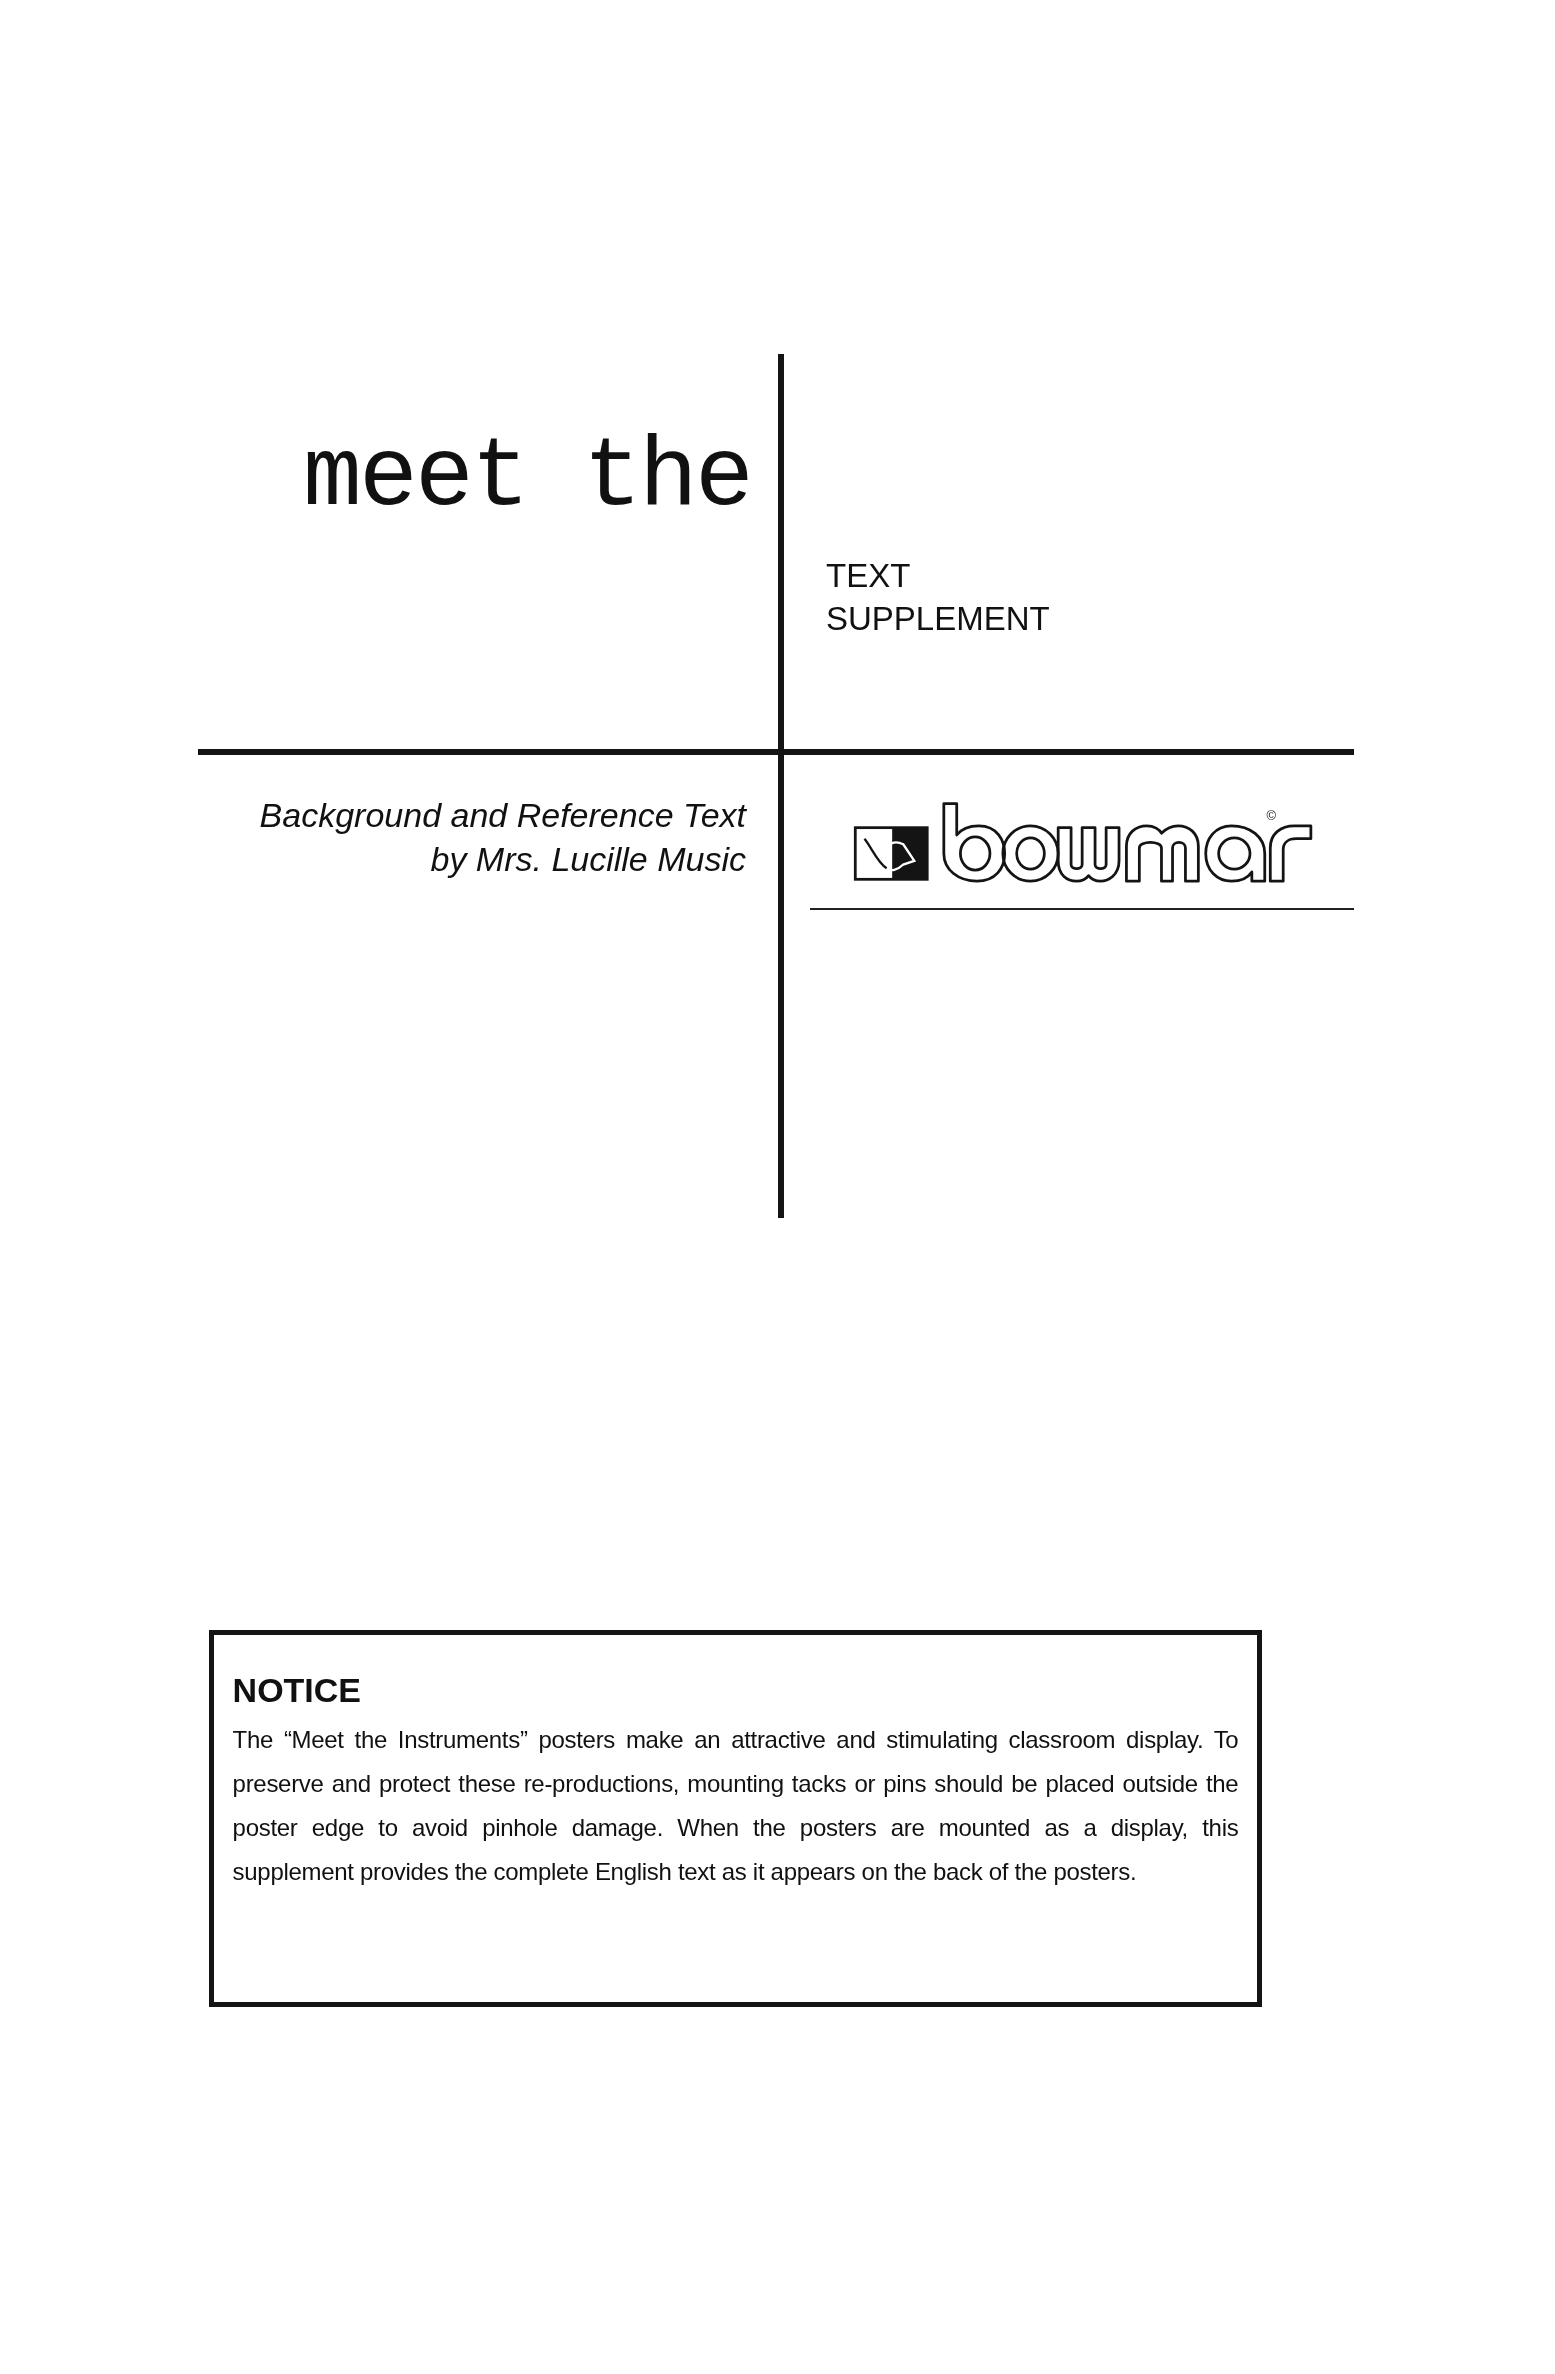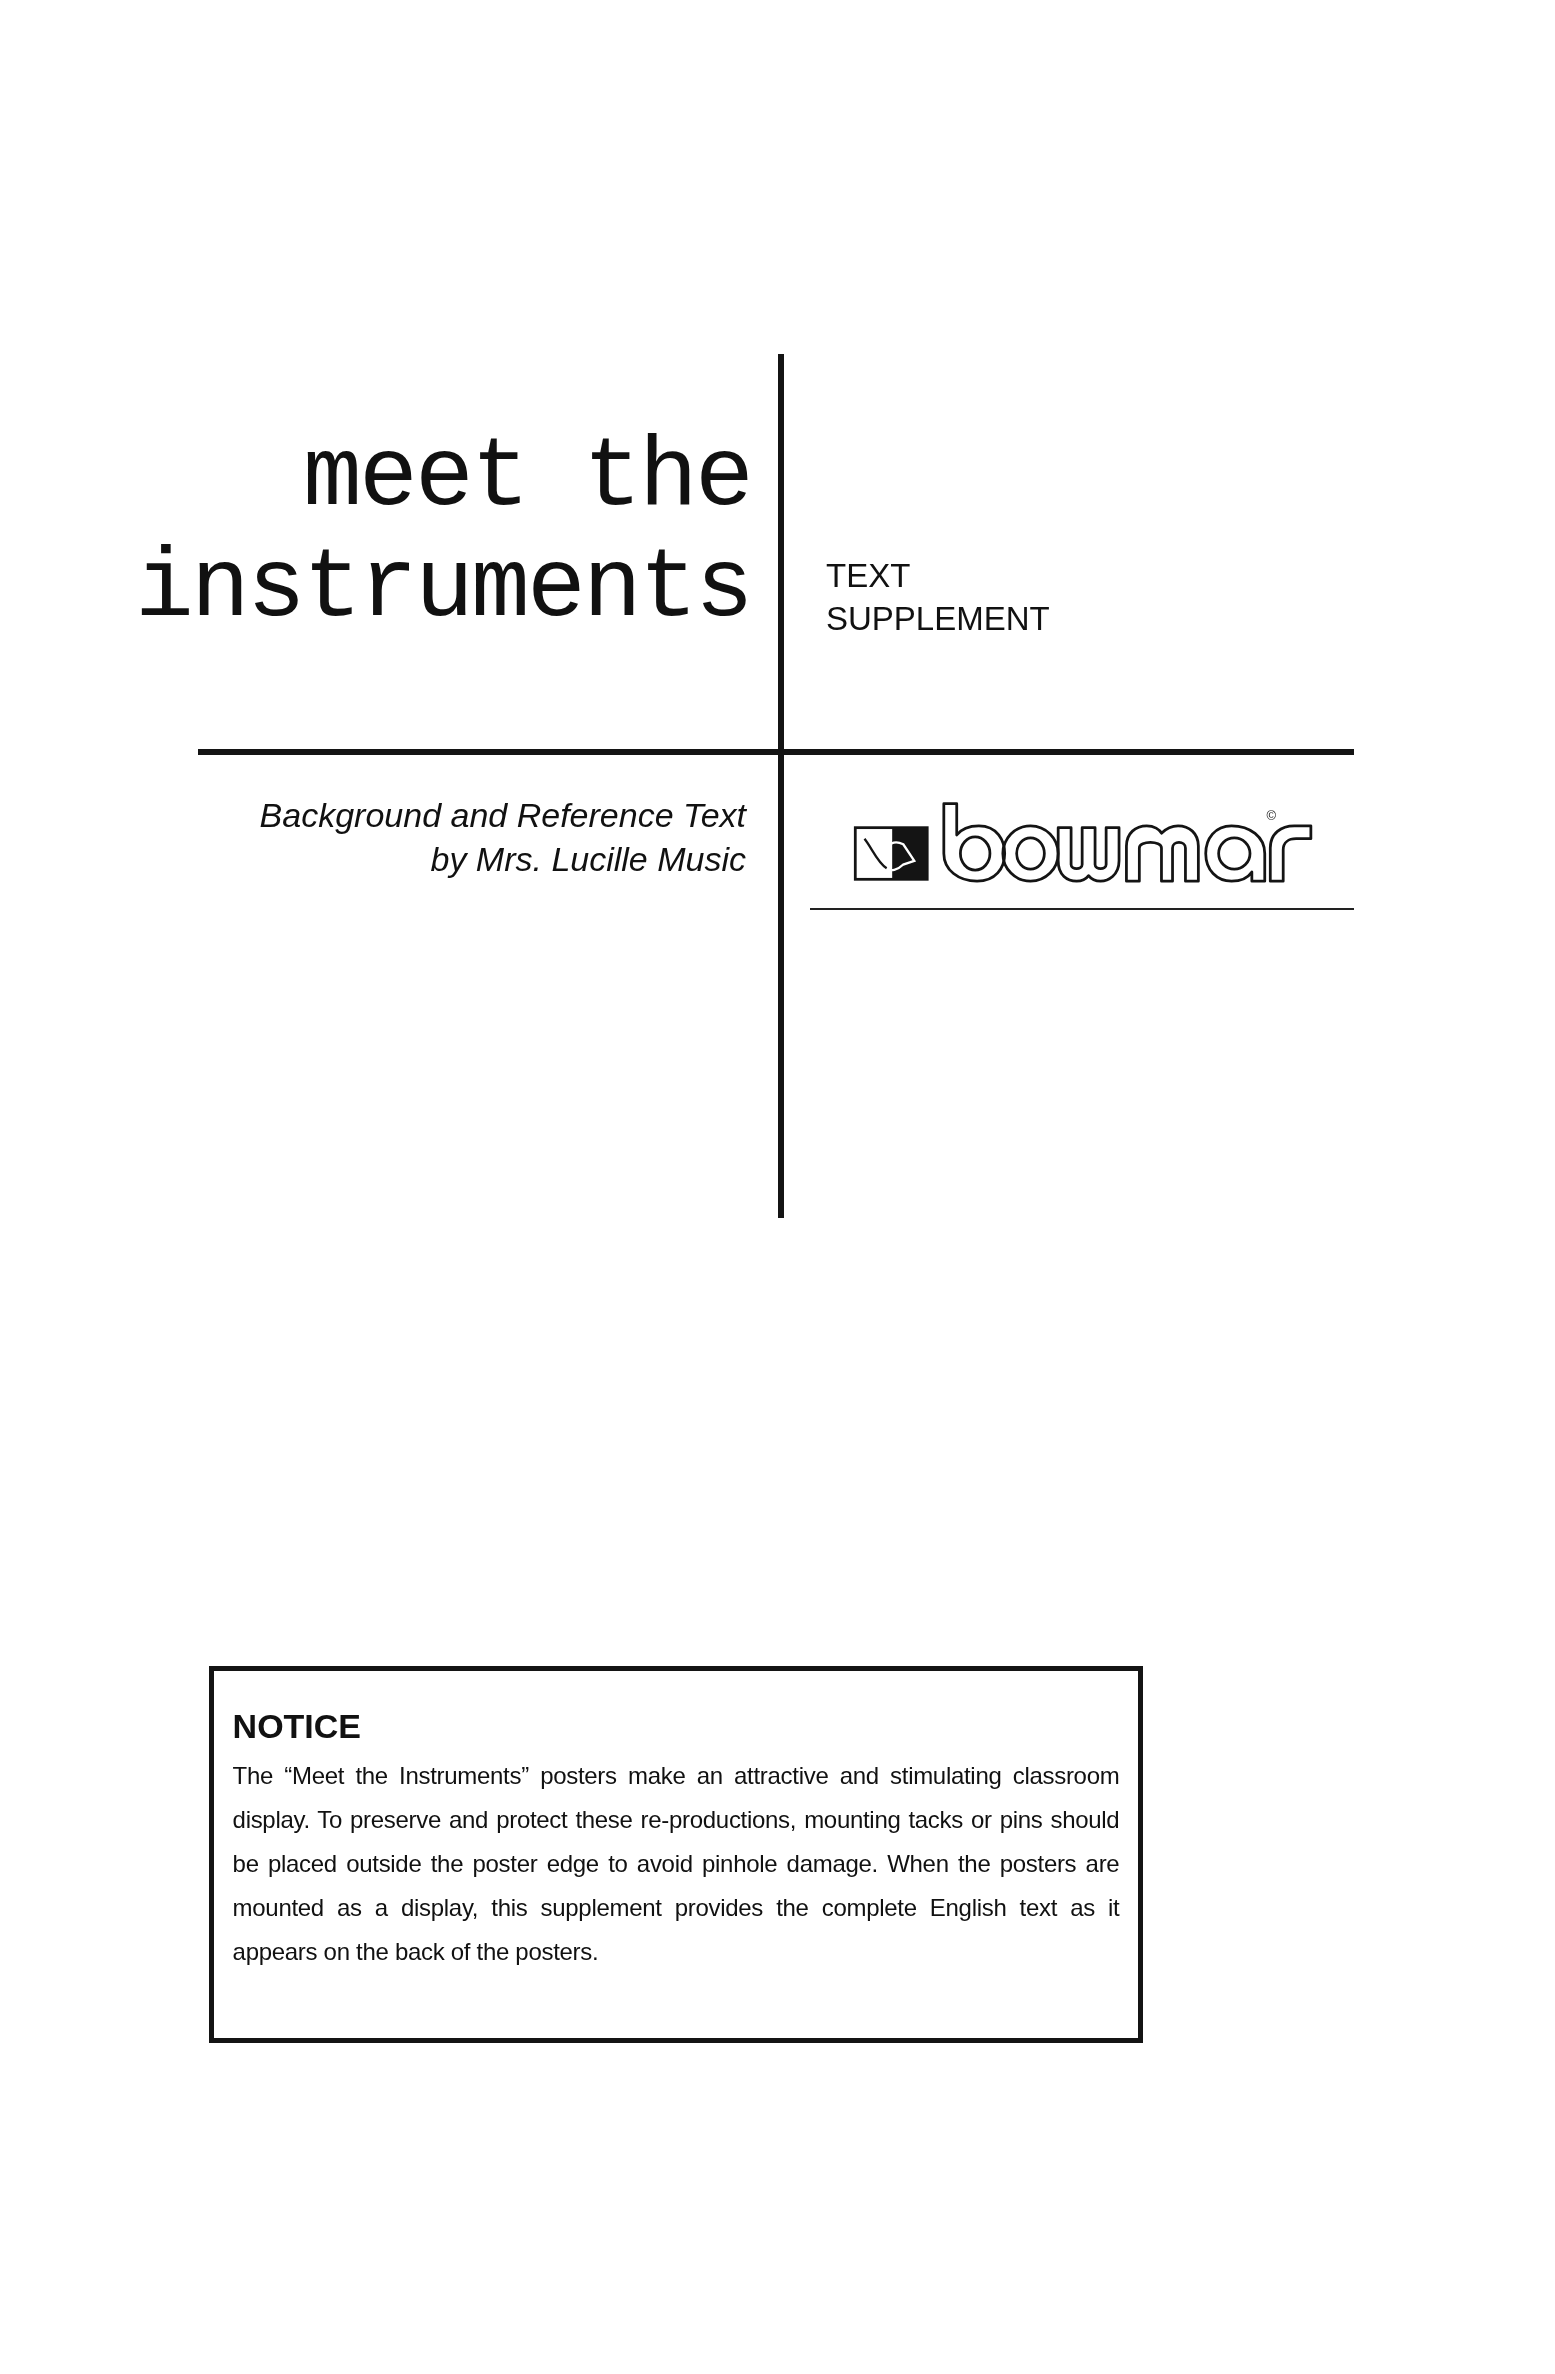--- a/index.html
+++ b/index.html
@@ -75,28 +75,27 @@
     left: 852px;
     top: 800px;
     width: 464px;
     height: 74px;
   }
   .logo svg { display: block; }
 
   .notice {
     left: 209px;
     top: 1630px;
-    width: 934px;
+    width: 1053px;
     height: 377px;
     border: 5.6px solid #141414;
     box-sizing: border-box;
     padding: 35px 18.6px 0 18.6px;
     font-family: "Liberation Sans", "DejaVu Sans", sans-serif;
     color: #111111;
-    margin-top: 36px;
   }
   .notice-title {
     font-weight: bold;
     font-size: 34px;
     line-height: 41px;
     margin-bottom: 7.4px;
   }
   .notice-body {
     font-size: 24px;
     line-height: 44px;
@@ -106,21 +105,20 @@
 </style>
 </head>
 <body>
 
 <div class="abs vline"></div>
 <div class="abs hrule"></div>
 <div class="abs logo-rule"></div>
 
 <div class="abs title">
   <div>meet the</div>
-  <div>instruments</div>
 </div>
 
 <div class="abs supplement">
   <div>TEXT</div>
   <div>SUPPLEMENT</div>
 </div>
 
 <div class="abs credits">
   <div>Background and Reference Text</div>
   <div>by Mrs. Lucille Music</div>

